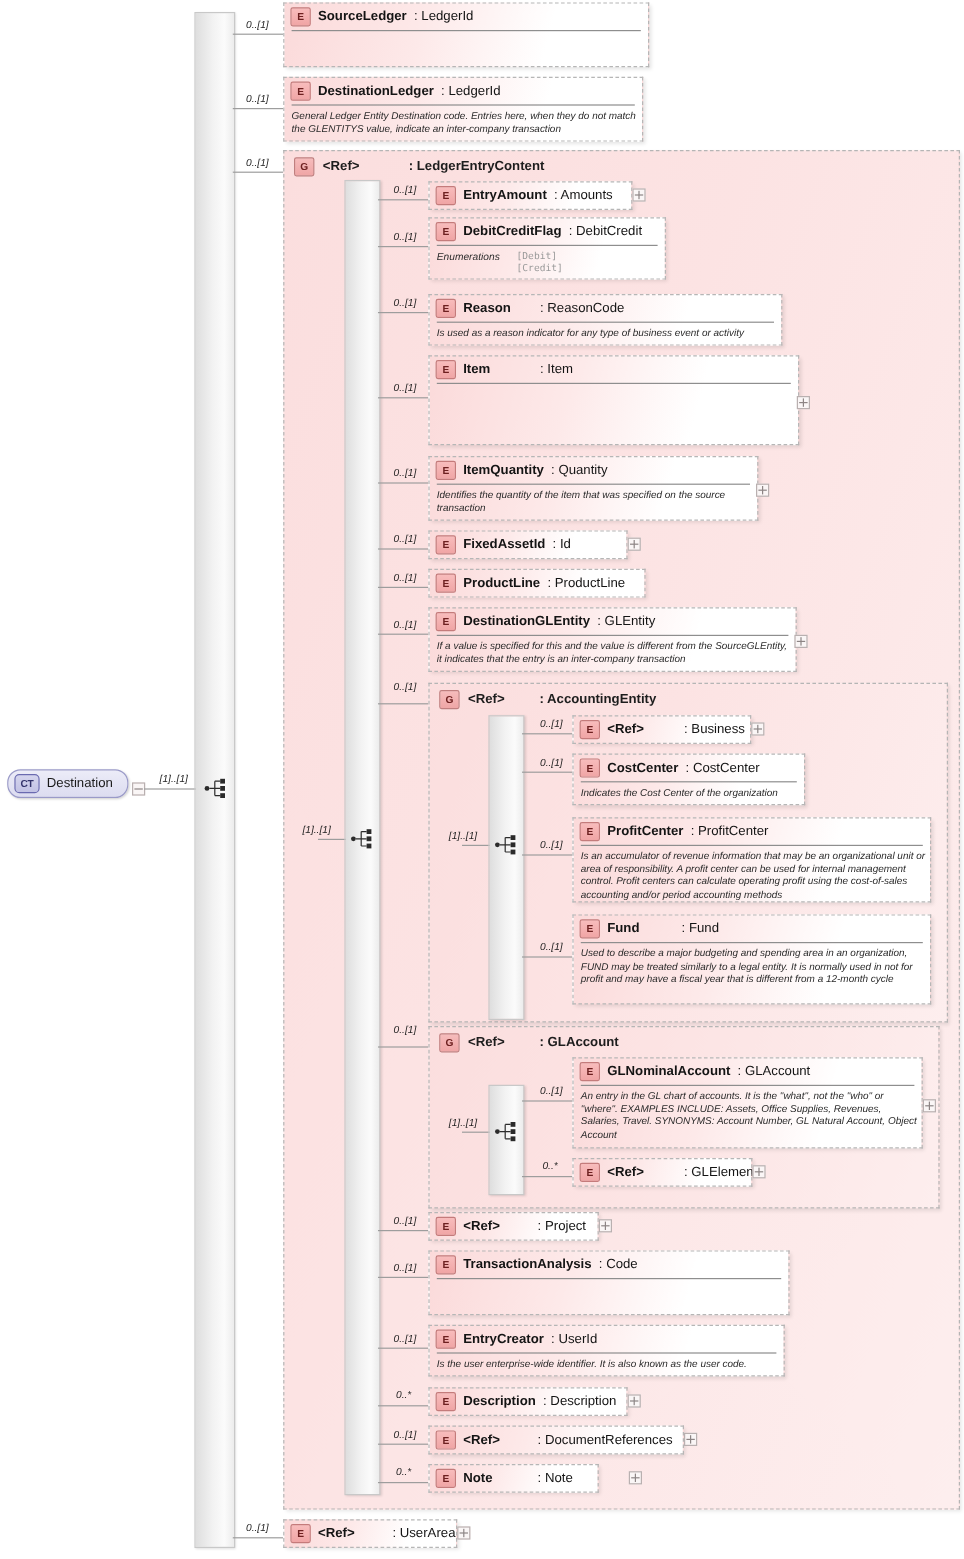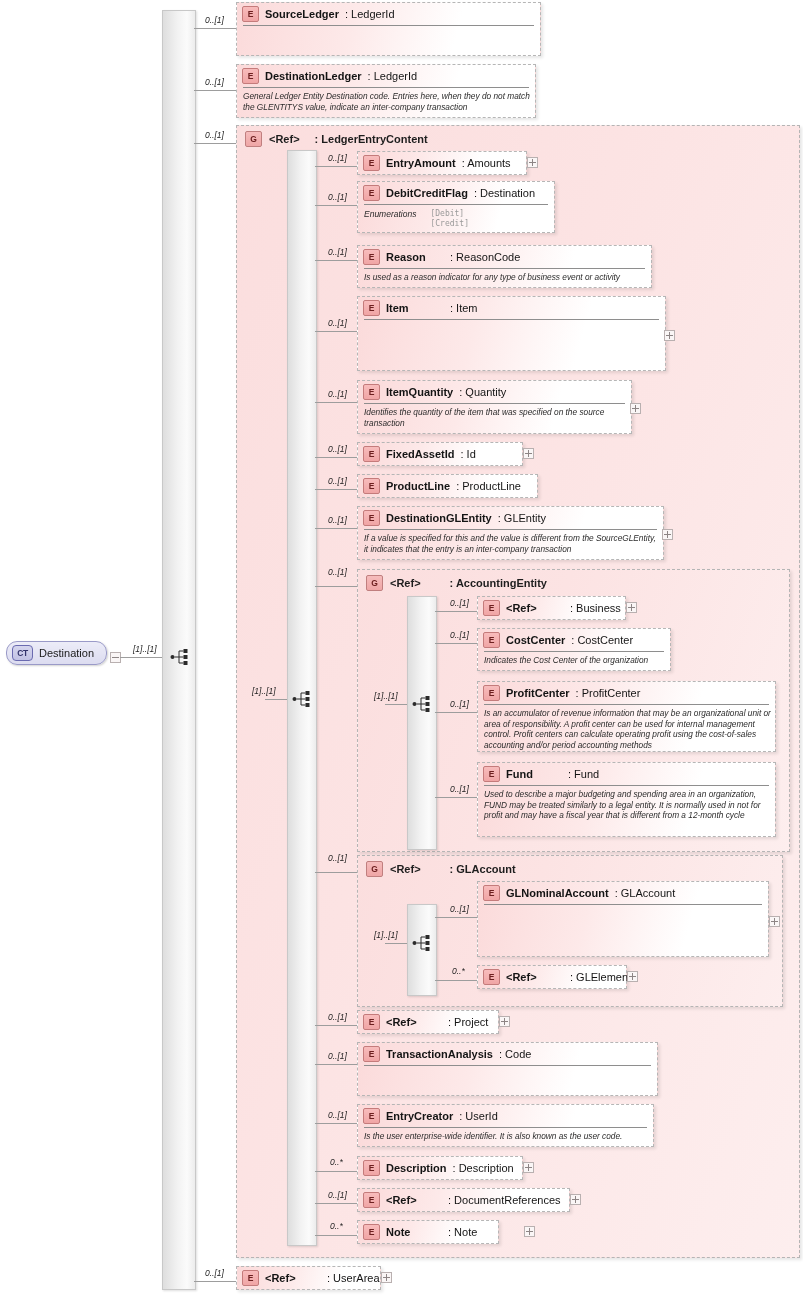--- a/index.html
+++ b/index.html
@@ -107,21 +107,21 @@
     <div class="doc" style="left:6px;top:26px;width:288px;">General Ledger Entity Destination code. Entries here, when they do not match the GLENTITYS value, indicate an inter-company transaction</div>
   </div>
 
   <div class="hline" style="left:194px;top:143px;width:42px;"></div>
   <div class="occ" style="left:205px;top:130px;">0..[1]</div>
 
   <div class="group-box" style="left:236px;top:125px;width:562px;height:1131px;">
     <div class="group-hdr" style="left:8px;top:5px;">
       <span class="gbadge">G</span>
       <span class="ghdr-ref">&lt;Ref&gt;</span>
-      <span class="ghdr-type" style="margin-left:8px;">: LedgerEntryContent</span>
+      <span class="ghdr-type" style="margin-left:34px;">: LedgerEntryContent</span>
     </div>
   </div>
 
   <div class="hline" style="left:265px;top:699px;width:36px;"></div>
   <div class="occ" style="left:252px;top:686px;">[1]..[1]</div>
   <div class="seqbar" style="left:287px;top:150px;width:28px;height:1094px;"></div>
   <svg class="seqicon" style="left:292px;top:690px;" viewBox="0 0 22 18">
     <circle cx="2.5" cy="9" r="2" fill="#2b2b2b"></circle>
     <line x1="4.5" y1="9" x2="9" y2="9" stroke="#2b2b2b" stroke-width="1"></line>
     <line x1="9" y1="3" x2="9" y2="15" stroke="#2b2b2b" stroke-width="1"></line>
@@ -143,21 +143,21 @@
     </div>
   </div>
   <div class="plusbox plus" style="left:527px;top:157px;"></div>
 
   <div class="hline" style="left:315px;top:205px;width:42px;"></div>
   <div class="occ" style="left:328px;top:192px;">0..[1]</div>
   <div class="el" style="left:357px;top:181px;width:196px;height:50px;">
     <div class="el-hdr">
       <span class="ebadge">E</span>
       <span class="ename">DebitCreditFlag</span>
-      <span class="etype">: Destination</span>
+      <span class="etype">: DebitCredit</span>
     </div>
     <div class="sep" style="left:6px;top:22px;width:184px;"></div>
     <div class="enum-wrap" style="left:6px;top:27px;">
       <span class="enum-lbl">Enumerations</span>
       <span class="enum-vals">
         <span>[Debit]</span><br>
         <span>[Credit]</span>
       </span>
     </div>
   </div>
@@ -332,20 +332,21 @@
 
   <div class="hline" style="left:435px;top:917px;width:42px;"></div>
   <div class="occ" style="left:450px;top:904px;">0..[1]</div>
   <div class="el" style="left:477px;top:881px;width:290px;height:74px;">
     <div class="el-hdr">
       <span class="ebadge">E</span>
       <span class="ename">GLNominalAccount</span>
       <span class="etype">: GLAccount</span>
     </div>
     <div class="sep" style="left:6px;top:22px;width:278px;"></div>
+    <div class="doc" style="left:6px;top:26px;width:280px;">An entry in the GL chart of accounts.  It is the "what", not the "who" or "where".  EXAMPLES INCLUDE: Assets, Office Supplies, Revenues, Salaries, Travel. SYNONYMS: Account Number, GL Natural Account, Object Account</div>
   </div>
   <div class="plusbox plus" style="left:769px;top:916px;"></div>
 
   <div class="hline" style="left:435px;top:980px;width:42px;"></div>
   <div class="occ" style="left:452px;top:966px;">0..*</div>
   <div class="el" style="left:477px;top:965px;width:148px;height:22px;">
     <div class="el-hdr">
       <span class="ebadge">E</span>
       <span class="ename" style="min-width:58px;display:inline-block;">&lt;Ref&gt;</span>
       <span class="etype">: GLElement</span>

